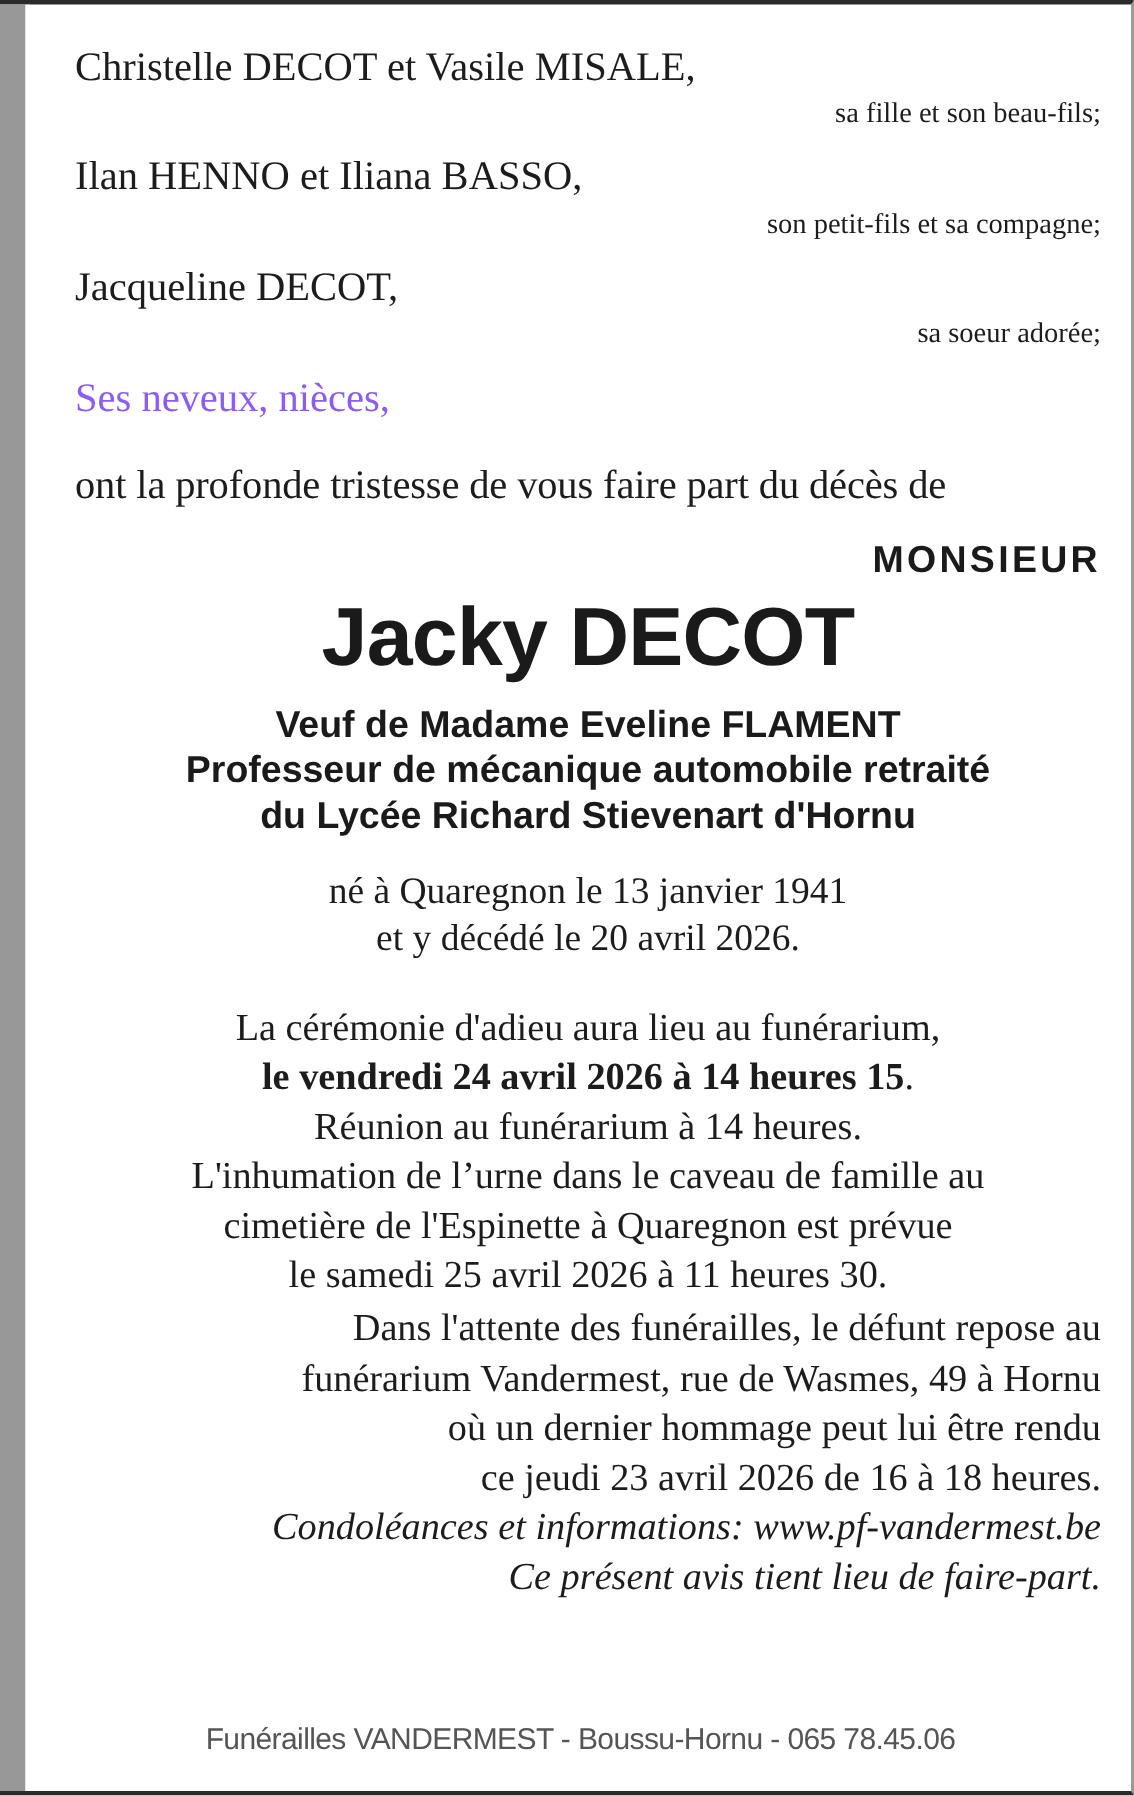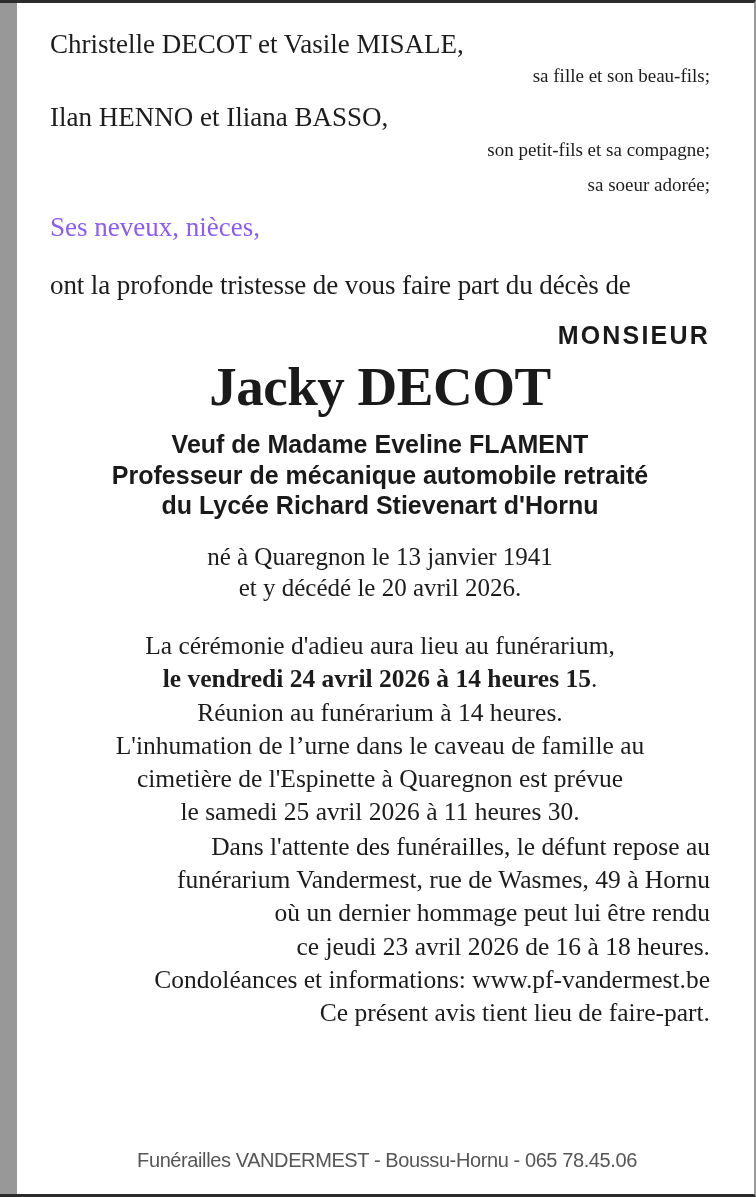--- a/index.html
+++ b/index.html
@@ -43,21 +43,21 @@
     width: 3px;
     background: #ffffff;
   }
 
   .content {
     position: absolute;
     left: 20px;
     right: 0;
     top: 0;
     bottom: 0;
-    padding: 0 44px 0 30px;
+    padding: 0 20px 0 30px;
     box-sizing: border-box;
   }
 
   
   .relations {
     padding-top: 22px;
   }
   .rel-name {
     font-size: 27px;
     line-height: 1.42;
@@ -98,21 +98,21 @@
     text-align: right;
     font-family: "Liberation Sans", "DejaVu Sans", sans-serif;
     font-weight: bold;
     font-size: 25px;
     letter-spacing: 2.2px;
     color: #1a1a1a;
   }
   .full-name {
     margin-top: 6px;
     text-align: center;
-    font-family: Liberation Serif, serif;
+    font-family: Liberation Sans, sans-serif;
     font-weight: bold;
     font-size: 55px;
     letter-spacing: -0.5px;
     color: #1a1a1a;
     line-height: 1.12;
   }
   .subtitle-block {
     margin-top: 12px;
     text-align: center;
     font-family: "Liberation Sans", "DejaVu Sans", sans-serif;
@@ -145,21 +145,21 @@
   .details .em-bold { font-weight: bold; }
 
   .closing {
     margin-top: 2px;
     text-align: right;
     font-size: 25.5px;
     line-height: 1.3;
     color: #1c1c1c;
   }
   .closing div { white-space: nowrap; }
-  .closing .italic { }
+  .closing .italic { font-style: italic; }
 
   
   .footer {
     position: absolute;
     left: 20px;
     right: 0;
     bottom: 22px;
     text-align: center;
     font-family: "Liberation Sans", "DejaVu Sans", sans-serif;
     font-size: 20px;
@@ -178,20 +178,21 @@
   <div class="content">
 
     <div class="relations">
 
       <div class="rel-name">Christelle DECOT et Vasile MISALE,</div>
       <div class="rel-role">sa fille et son beau-fils;</div>
 
       <div class="rel-name">Ilan HENNO et Iliana BASSO,</div>
       <div class="rel-role">son petit-fils et sa compagne;</div>
 
+      <div class="rel-name">Jacqueline DECOT,</div>
       <div class="rel-role">sa soeur adorée;</div>
 
       <div class="rel-plain">Ses neveux, nièces,</div>
     </div>
 
     <div class="intro-line">ont la profonde tristesse de vous faire part du décès de</div>
 
     <div class="honorific">MONSIEUR</div>
 
     <div class="full-name">Jacky DECOT</div>

